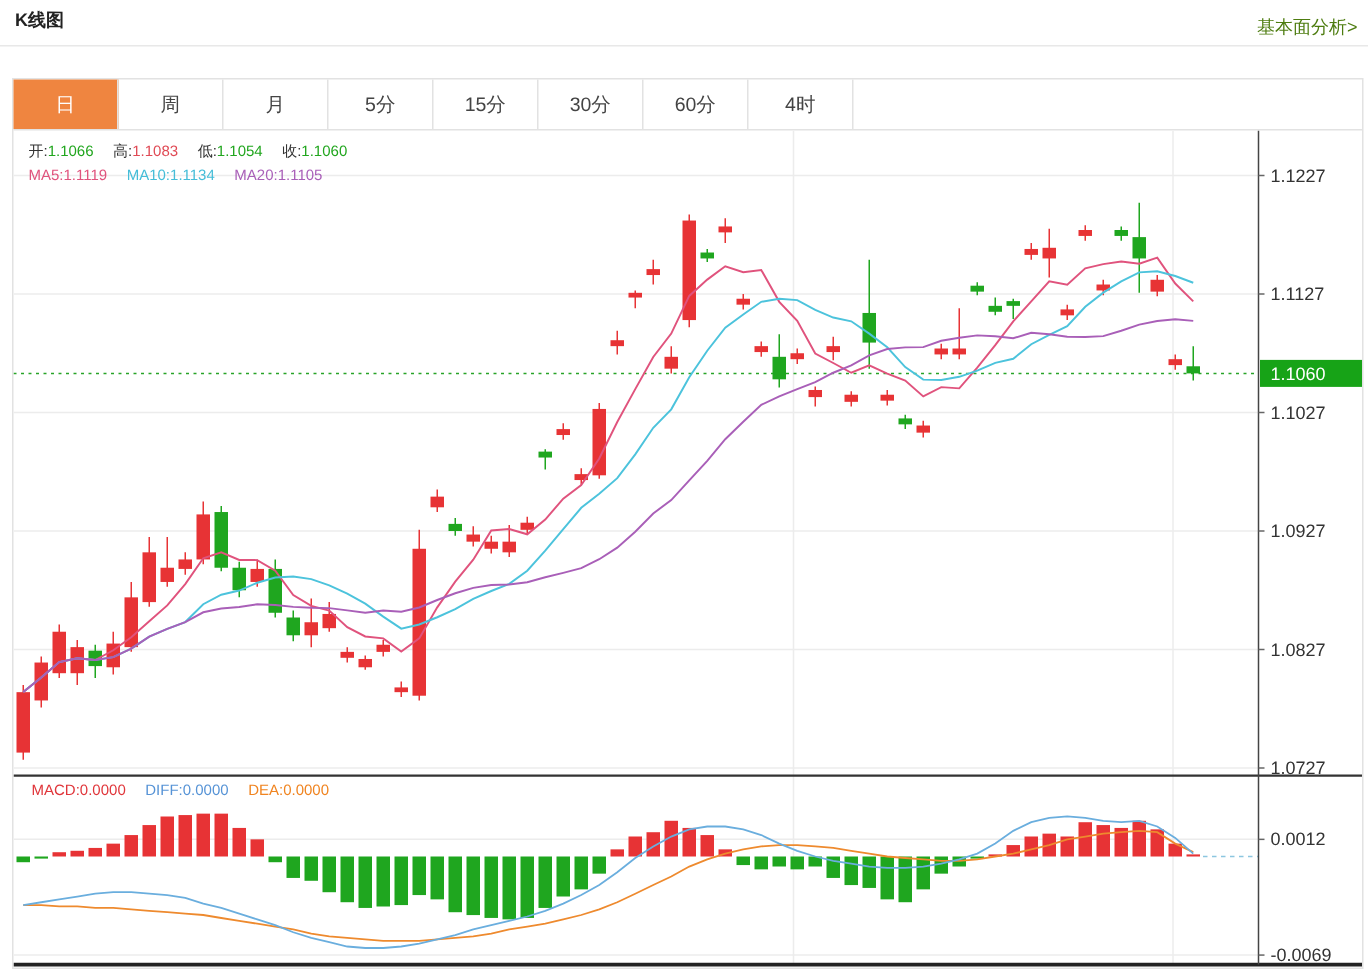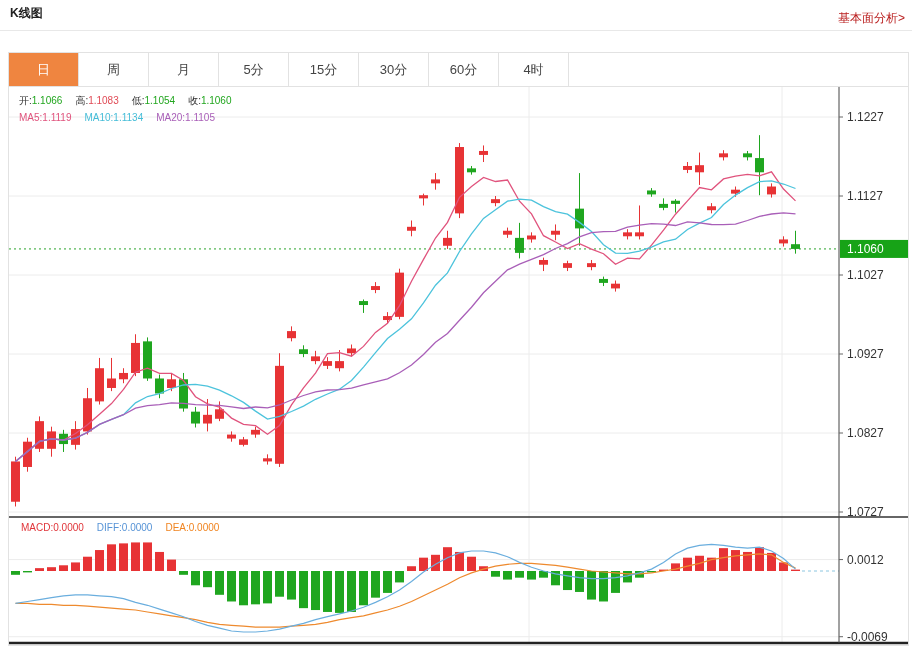--- a/index.html
+++ b/index.html
@@ -1,20 +1,20 @@
 <!DOCTYPE html>
 <html><head>
 <meta charset="utf-8">
 <style>
   html,body{margin:0;padding:0}
   body{width:912px;height:648px;background:#fff;position:relative;overflow:hidden;
        font-family:"Liberation Sans",sans-serif;}
   .header{position:absolute;left:0;top:0;width:912px;height:30px;border-bottom:1px solid #e8e8e8;background:#fff}
   .title{position:absolute;left:10px;top:5px;font-size:12px;font-weight:bold;color:#222}
-  .fund-link{position:absolute;right:7px;top:10px;font-size:12px;color:#b91c1c;text-decoration:none;cursor:pointer}
+  .fund-link{position:absolute;right:7px;top:10px;font-size:12px;color:#4d7c0f;text-decoration:none;cursor:pointer}
   .widget{position:absolute;left:8px;top:52px;width:901px;height:594px;border:1px solid #e2e2e2;
           box-sizing:border-box;background:#fff}
   .tabs{display:flex;height:33px;border-bottom:1px solid #e2e2e2}
   .tab{width:70px;line-height:33px;text-align:center;font-size:13px;color:#444;
        border-right:1px solid #e2e2e2;cursor:pointer;box-sizing:border-box;flex:0 0 70px}
   .tab.active{background:#ef8540;color:#fff}
   .chart-area{position:relative;width:899px;height:559px}
   .chart-area svg{position:absolute;left:0;top:0}
   .legend-row{position:absolute;font-size:10px;white-space:nowrap;z-index:3}
   .legend-row .pair{margin-right:13px}

